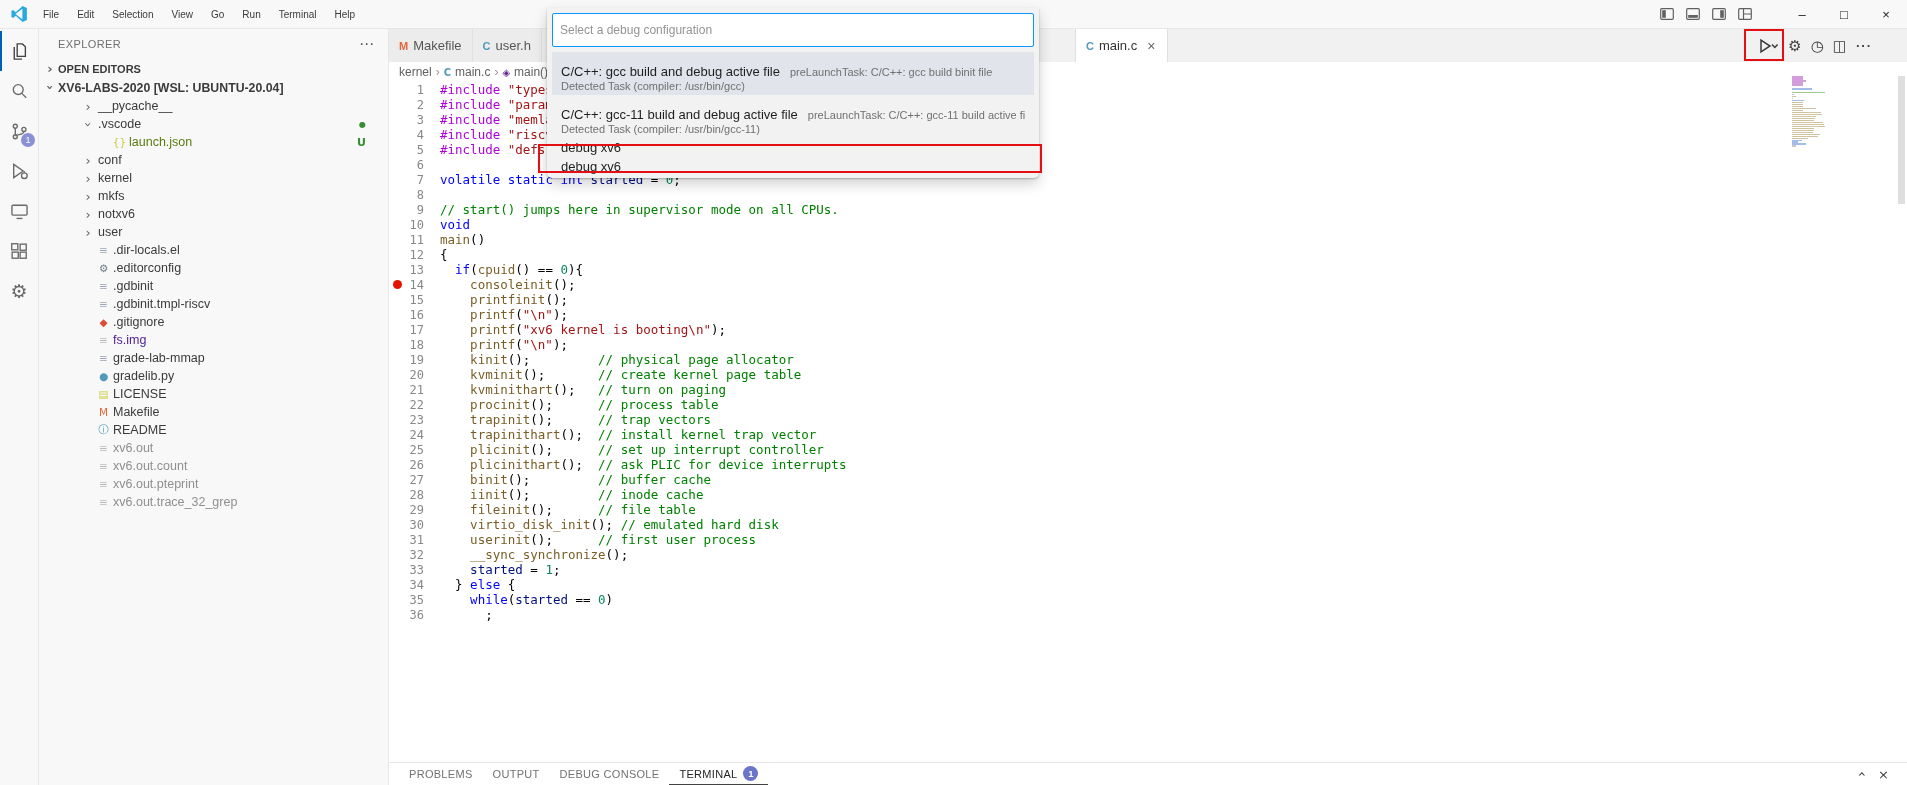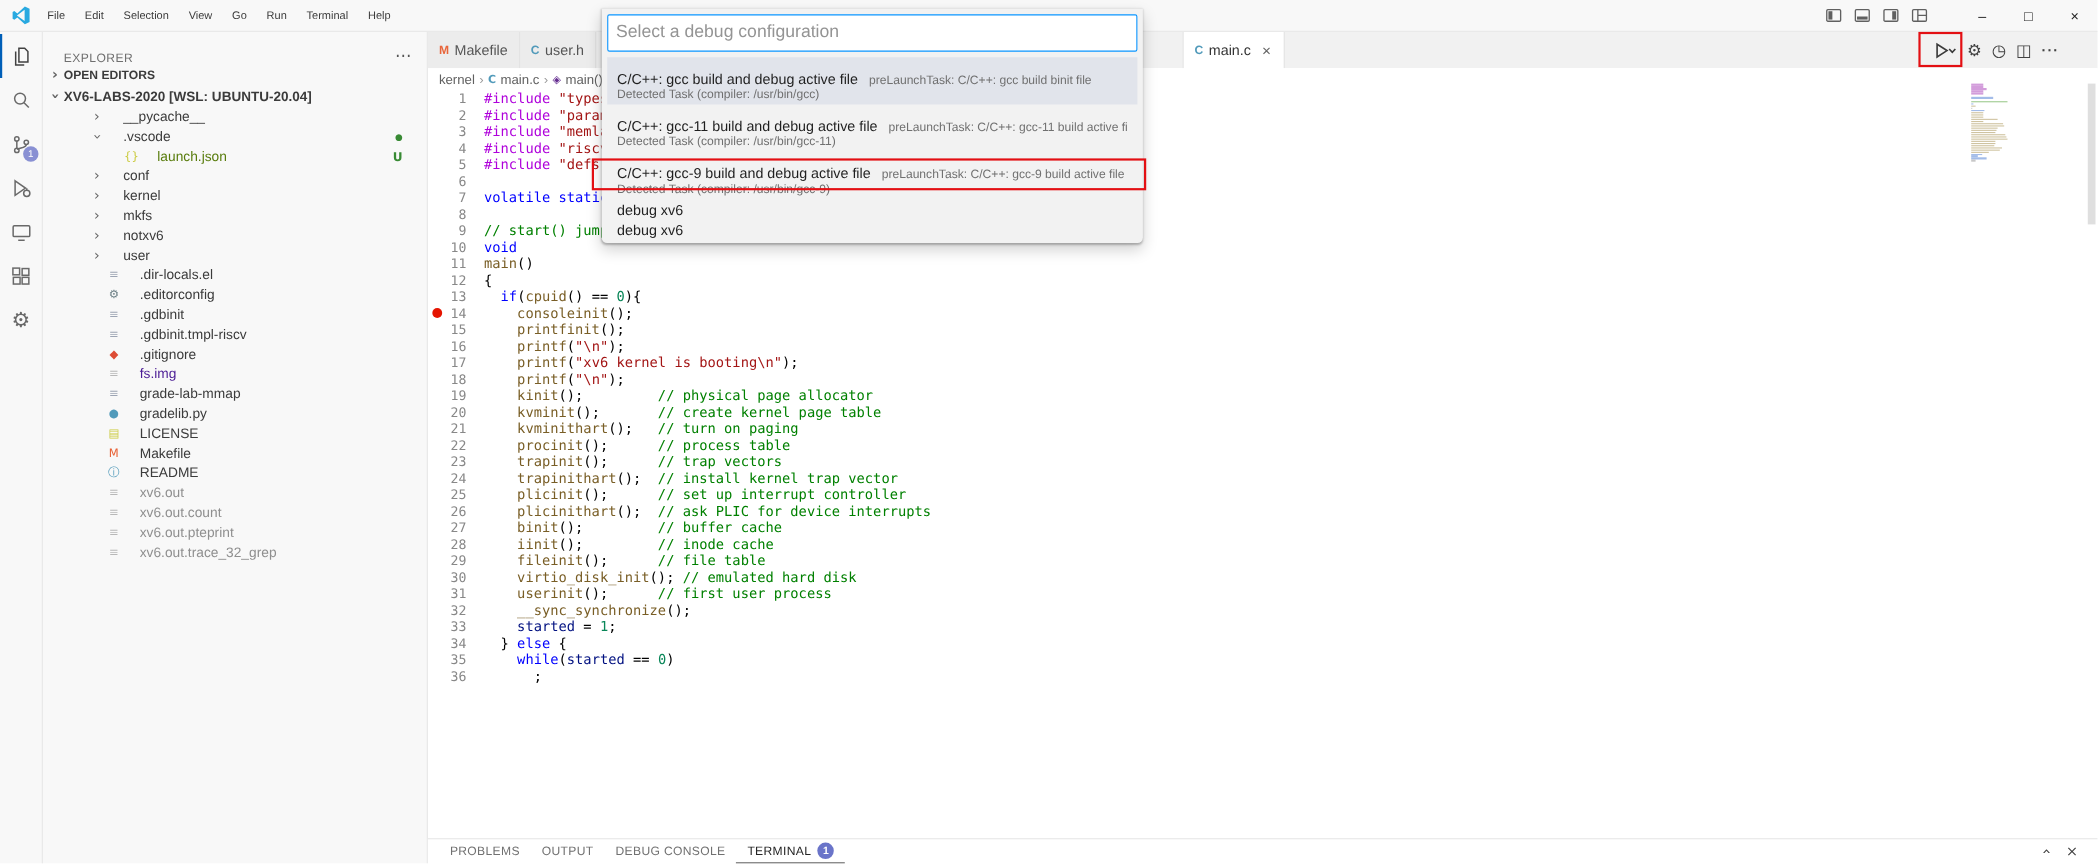--- a/index.html
+++ b/index.html
@@ -24,29 +24,29 @@
                border-right:1px solid #e7e7e7;display:flex;flex-direction:column;align-items:center;padding-top:2px;z-index:4}
   .ab-item{width:38px;height:40px;display:flex;align-items:center;justify-content:center;position:relative;opacity:.78;cursor:pointer}
   .ab-item.active{opacity:1;box-shadow:inset 2px 0 0 #005fb8}
   .ab-badge{position:absolute;right:3px;bottom:4px;min-width:14px;height:14px;border-radius:8px;background:#6a74c9;
             color:#fff;font-size:9px;display:flex;align-items:center;justify-content:center;padding:0 2px;box-sizing:border-box}
   .ab-item .g{font-size:19px;color:#424242}
 
   
   #sidebar{position:absolute;left:38px;top:29px;bottom:0;width:350px;background:#f8f8f8;
            border-right:1px solid #e7e7e7;z-index:3;font-size:12.5px}
-  #sidebar-header{height:30px;display:flex;align-items:flex-end;padding:0 14px 0 20px}
+  #sidebar-header{height:30px;display:flex;align-items:center;padding:0 14px 0 20px}
   #explorer-title{font-size:11px;color:#6f6f6f;letter-spacing:.4px}
   #explorer-more{margin-left:auto;font-size:15px;color:#555;cursor:pointer}
   #open-editors{height:19px;display:flex;align-items:center;font-size:11px;font-weight:700;color:#3b3b3b;padding-left:4px;cursor:pointer}
   #root-row{height:19px;display:flex;align-items:center;font-weight:700;font-size:12.3px;padding-left:4px;color:#3b3b3b;cursor:pointer}
   .chev{width:16px;display:inline-flex;justify-content:center;color:#646464;font-size:13px;flex:none;line-height:1}
   .chev.exp{transform:rotate(90deg)}
   .trow{height:18px;display:flex;align-items:center;cursor:pointer;position:relative}
-  .tlabel{margin-left:16px;white-space:pre;color:#3b3b3b}
+  .tlabel{margin-left:2px;white-space:pre;color:#3b3b3b}
   .ficon{width:15px;display:inline-flex;justify-content:center;font-size:10.5px;flex:none}
   .tbadge{position:absolute;right:22px;font-size:11px;font-weight:600}
 
   
   #editor{position:absolute;left:389px;top:29px;right:0;bottom:23px;background:#fff}
   #tabbar{position:absolute;left:0;top:0;right:0;height:33px;background:#f1f1f1;display:flex}
   #tabs{display:flex;height:100%}
   .tab{height:100%;display:flex;align-items:center;padding:0 10px;background:#ececec;border-right:1px solid #e0e0e0;
        font-size:13px;color:#555;cursor:pointer;box-sizing:border-box}
   .tab.active{background:#fff;color:#333}
@@ -88,21 +88,21 @@
   .ptab-badge{margin-left:6px;min-width:15px;height:15px;border-radius:8px;background:#6a74c9;color:#fff;font-size:9.5px;
               display:flex;align-items:center;justify-content:center;font-weight:600}
   #panel-actions{margin-left:auto;display:flex;gap:14px;padding-right:18px;align-items:center}
   .paction{color:#424242;font-size:13px;cursor:pointer;line-height:1}
   .rot{display:inline-block;transform:rotate(-90deg);font-size:14px}
 
   
   #quickpick{position:absolute;left:547px;top:8px;width:492px;background:#f2f2f2;z-index:40;
              box-shadow:0 1px 2px rgba(0,0,0,.25),0 6px 14px rgba(0,0,0,.18);
              padding:5px 5px 2px;border-radius:0 0 5px 5px;box-sizing:border-box}
-  .qp-input{width:100%;height:23px;box-sizing:border-box;border:1px solid #0a95ff;background:#fff;font-size:16px;
+  .qp-input{width:100%;height:23px;box-sizing:border-box;border:1px solid #0a95ff;background:#fff;font-size:12px;
             padding:16px 7px;outline:none;font-family:inherit;color:#333;border-radius:2px}
   .qp-input::placeholder{color:#949494}
   #qp-list{margin-top:5px}
   .qp-item{cursor:pointer}
   .qp-item.two{padding:12px 9px 3px}
   .qp-item:not(.two){padding:1px 9px;font-size:13px;line-height:17px}
   .qp-item.focused{background:#e1e4eb}
   .qp-line1{display:flex;align-items:baseline;white-space:nowrap;overflow:hidden}
   .qp-title{font-size:13px;color:#1f1f1f}
   .qp-detail{font-size:11px;color:#707070;margin-left:10px}
@@ -455,27 +455,20 @@
           </div>
           <div class="qp-desc">Detected Task (compiler: /usr/bin/gcc)</div>
         </div>
         <div class="qp-item two">
           <div class="qp-line1">
             <span class="qp-title">C/C++: gcc-11 build and debug active file</span>
             <span class="qp-detail">preLaunchTask: C/C++: gcc-11 build active file</span>
           </div>
           <div class="qp-desc">Detected Task (compiler: /usr/bin/gcc-11)</div>
         </div>
-        <div class="qp-item two">
-          <div class="qp-line1">
-            <span class="qp-title">C/C++: gcc-9 build and debug active file</span>
-            <span class="qp-detail">preLaunchTask: C/C++: gcc-9 build active file</span>
-          </div>
-          <div class="qp-desc">Detected Task (compiler: /usr/bin/gcc-9)</div>
-        </div>
         <div class="qp-item">
           <div class="qp-line1">
             <span class="qp-title">debug xv6</span>
           </div>
         </div>
         <div class="qp-item">
           <div class="qp-line1">
             <span class="qp-title">debug xv6</span>
           </div>
         </div>

